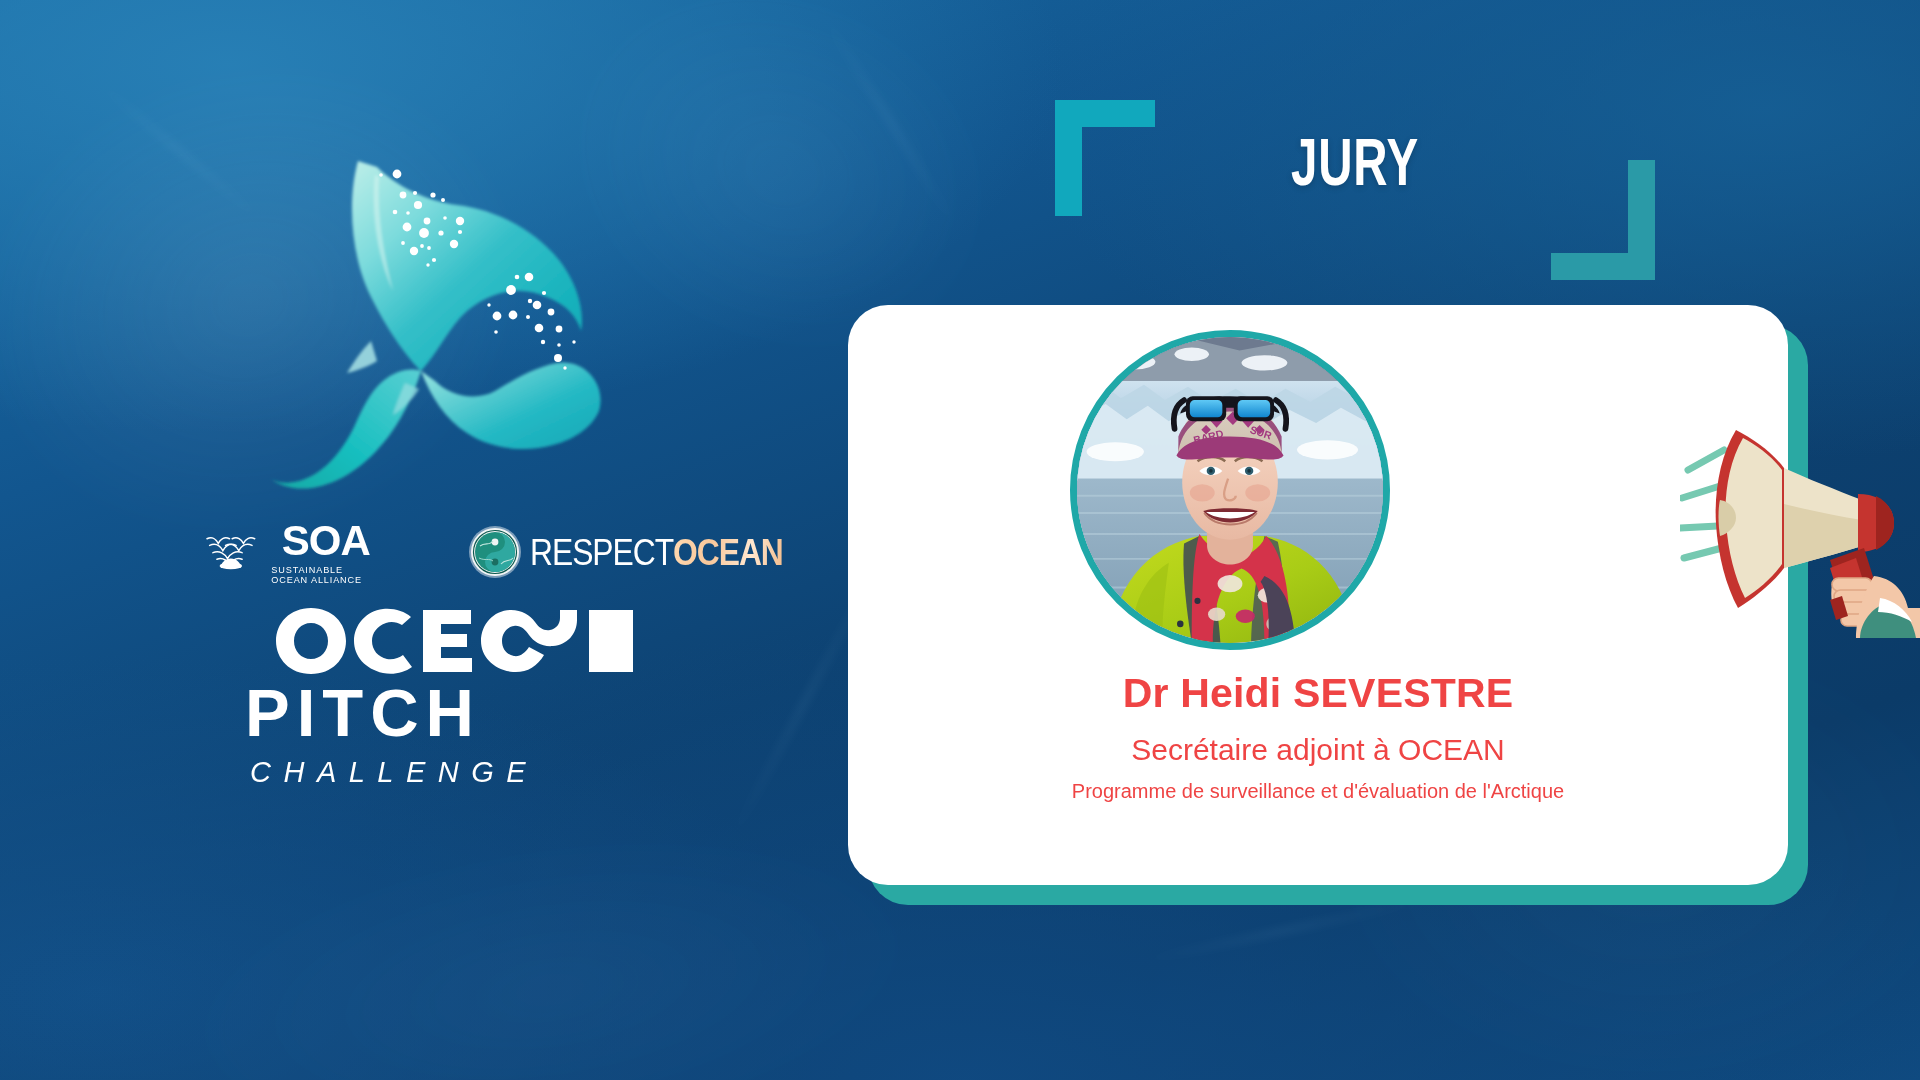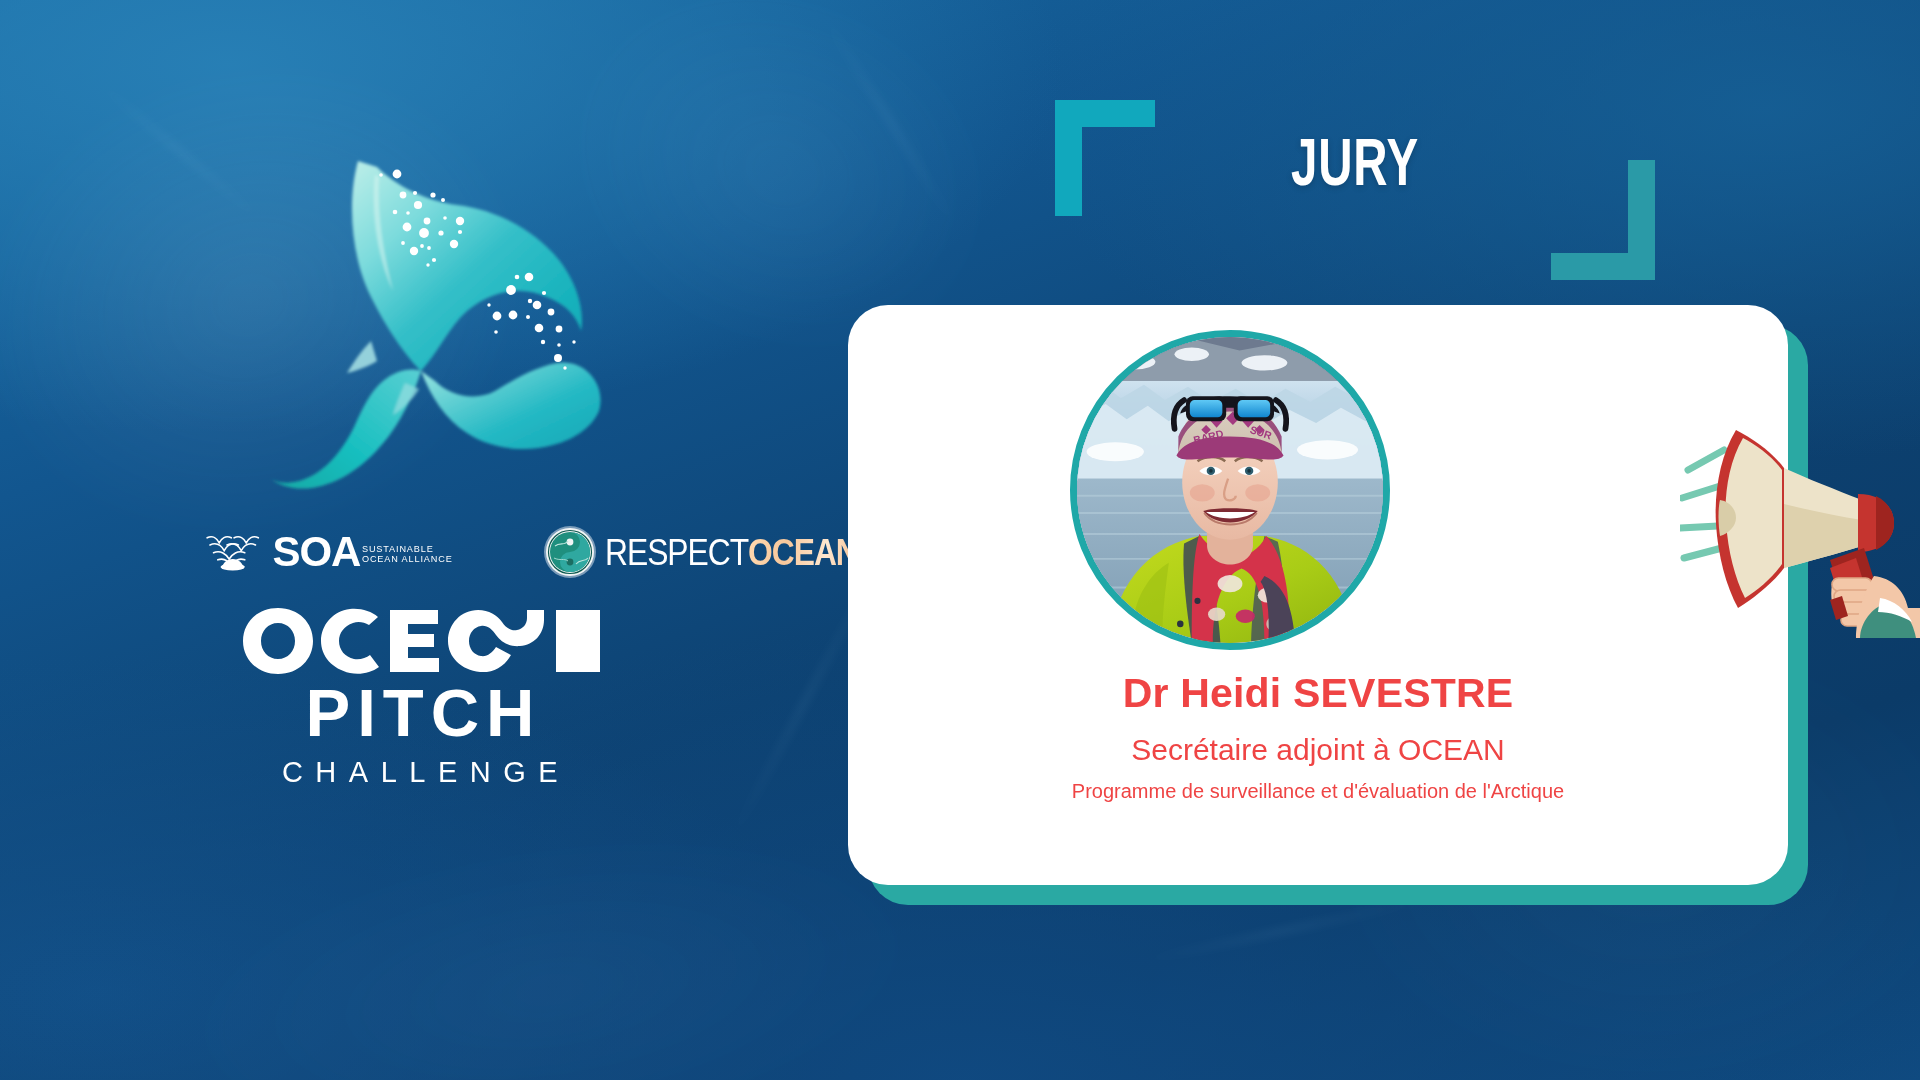--- a/index.html
+++ b/index.html
@@ -32,42 +32,42 @@
       background:linear-gradient(90deg,rgba(255,255,255,0),rgba(190,235,255,.75),rgba(255,255,255,0));
       height:3px;border-radius:3px;}
 
   
   #ray{position:absolute;left:195px;top:115px;width:460px;height:400px;}
   #logos-row{position:absolute;left:205px;top:512px;width:560px;height:80px;
     display:flex;align-items:center;gap:44px;}
 
   .soa{display:flex;align-items:center;gap:12px;}
   .soa-mark{width:78px;height:56px;position:relative;}
-  .soa-txt{display:flex;flex-direction:row;align-items:center;line-height:1;}
+  .soa-txt{display:flex;flex-direction:column;align-items:center;line-height:1;}
   .soa-big{font-weight:bold;font-size:42px;letter-spacing:-1px;color:#fff;
     font-family:"Liberation Sans",sans-serif;}
   .soa-sub{font-size:9.5px;letter-spacing:.9px;color:#fff;margin-top:3px;
     font-family:"Liberation Sans",sans-serif;transform:scaleX(.96);}
 
   .ro{display:flex;align-items:center;gap:11px;margin-left:44px;}
   .ro-mark{width:48px;height:48px;border-radius:50%;position:relative;overflow:hidden;
     background:#f3f6f6;box-shadow:0 0 0 2px rgba(255,255,255,.45);}
   .ro-txt{font-size:37px;line-height:1;letter-spacing:-1.2px;white-space:nowrap;
     font-family:"Liberation Sans",sans-serif;transform:scaleX(.86);transform-origin:left center;}
   .ro-a{color:#ffffff;font-weight:normal;}
   .ro-b{font-weight:bold;
     background:linear-gradient(100deg,#ffd9b0 0%,#f7c79b 35%,#ffe7cf 70%,#f3bc8c 100%);
     -webkit-background-clip:text;background-clip:text;color:transparent;}
 
-  #opc{position:absolute;left:205px;top:604px;width:430px;color:#fff;text-align:center;}
+  #opc{position:absolute;left:238px;top:604px;width:430px;color:#fff;}
   .opc-1{height:74px;display:flex;align-items:center;justify-content:center;}
   .opc-2{font-weight:bold;font-size:67px;letter-spacing:7px;line-height:.98;
     font-family:"Liberation Sans",sans-serif;margin-top:2px;padding-left:7px;}
   .opc-3{font-size:29px;letter-spacing:12.5px;line-height:1;margin-top:12px;padding-left:12px;
-    font-family:"Liberation Sans",sans-serif;font-weight:300;}
+    font-family:"Liberation Sans",sans-serif;font-weight:300;font-style:italic;}
 
   
   #jury{position:absolute;left:1055px;top:100px;width:576px;height:175px;}
   .bracket{position:absolute;}
   .jury-word{position:absolute;left:0;top:24px;width:600px;text-align:center;
     color:#ffffff;font-weight:bold;font-size:66px;letter-spacing:1px;
     font-family:"Liberation Sans",sans-serif;transform:scaleX(.72);
     text-shadow:0 2px 8px rgba(0,0,0,.18);}
 
   #card-shadow{position:absolute;left:868px;top:325px;width:940px;height:580px;

